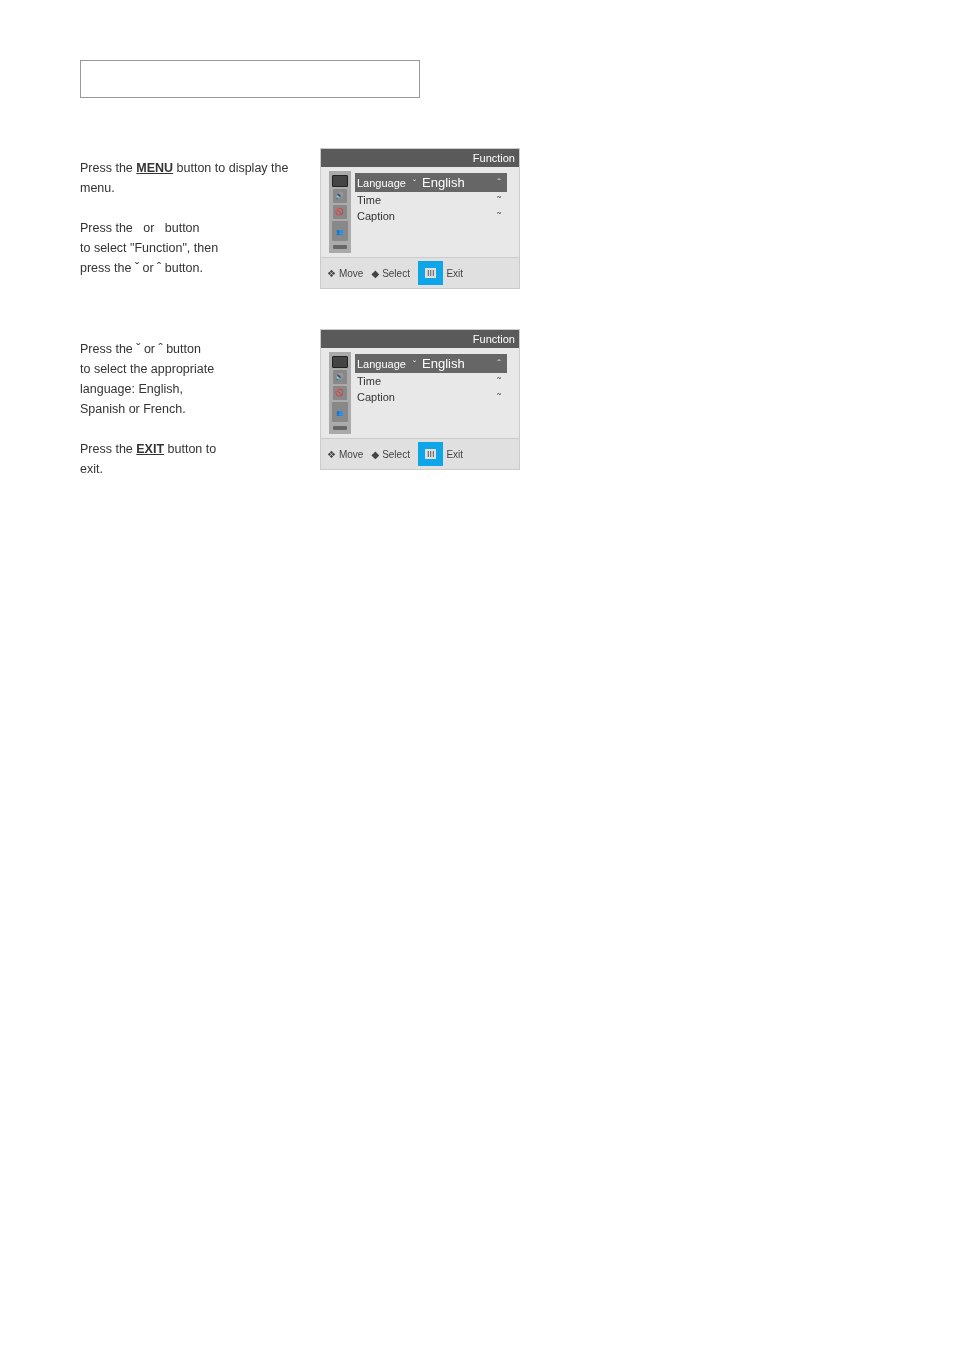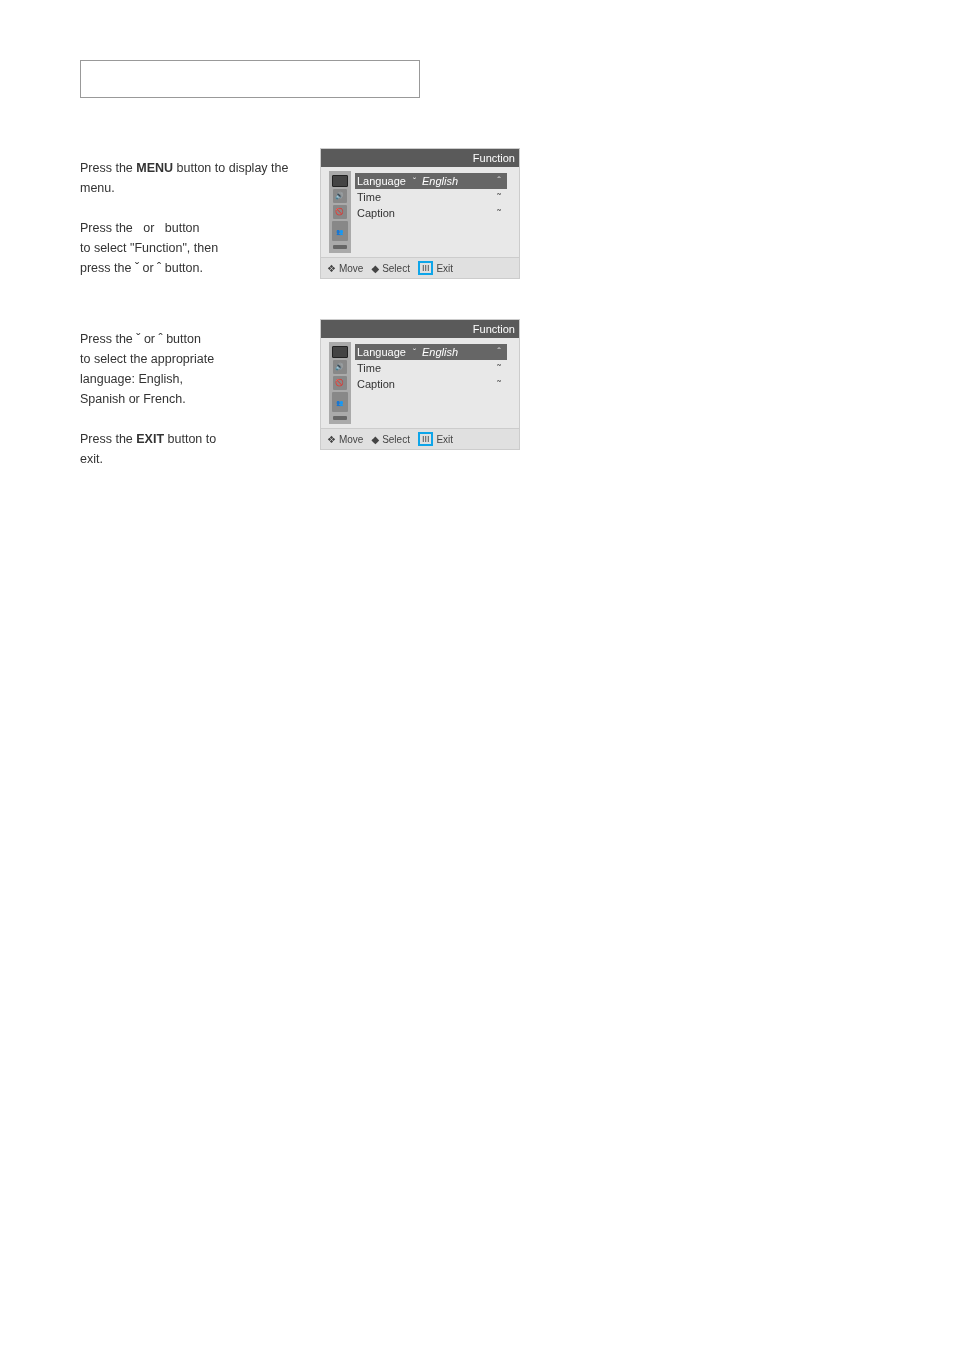--- a/index.html
+++ b/index.html
@@ -39,20 +39,21 @@
     .instructions {
       width: 210px;
       font-size: 12.5px;
       line-height: 1.6;
       color: #333;
       padding-top: 10px;
     }
 
     .instructions b {
       font-weight: bold;
+      text-decoration: underline;
     }
 
     
     .tv-screen {
       width: 200px;
       background: #e8e8e8;
       border: 1px solid #ccc;
       padding: 0;
       position: relative;
     }
@@ -100,22 +101,21 @@
     .menu-row-arrow {
       font-size: 9px;
       color: #333;
     }
 
     .menu-row.highlighted .menu-row-arrow {
       color: white;
     }
 
     .menu-row-value {
-      font-size: 11px;
-      font-style: italic;
+      font-size: 13px;
     }
 
     .menu-row-dash {
       font-size: 11px;
       color: #555;
       margin-left: auto;
       margin-right: 4px;
     }
 
     .menu-row.highlighted .menu-row-dash {
@@ -138,21 +138,21 @@
       display: flex;
       align-items: center;
       gap: 3px;
       font-size: 10px;
     }
 
     .exit-icon {
       display: inline-flex;
       align-items: center;
       justify-content: center;
-      border: 2px solid #0ea5e9;
+      border: 7px solid #0ea5e9;
       font-size: 9px;
       padding: 0 2px;
     }
 
     .gray-sidebar {
       width: 22px;
       background: #aaa;
       min-height: 60px;
       display: flex;
       flex-direction: column;

